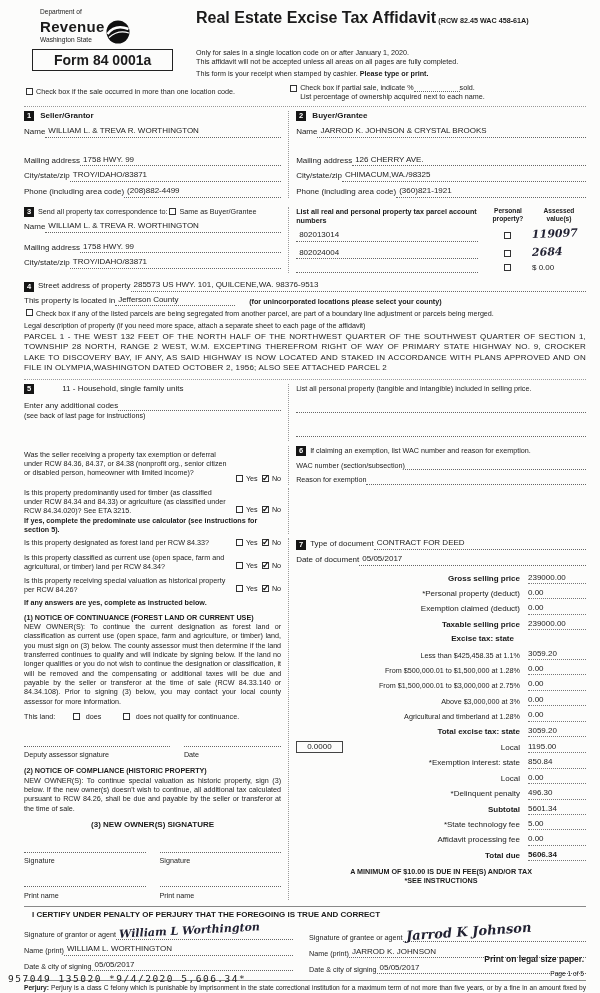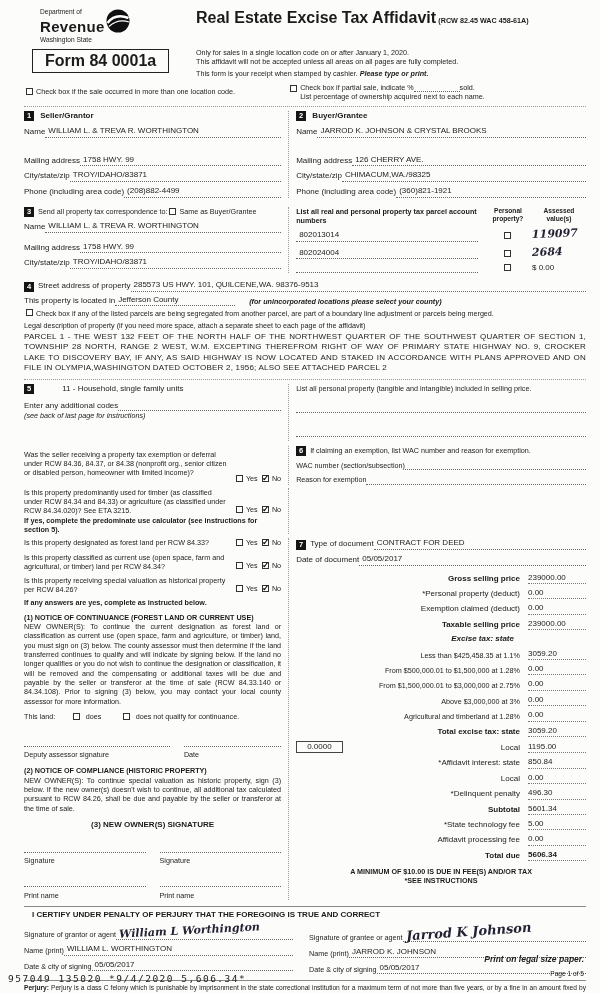--- a/index.html
+++ b/index.html
@@ -1,19 +1,19 @@
 <!DOCTYPE html>
 <html><head>
 <meta charset="utf-8">
 <style>
 *{margin:0;padding:0;box-sizing:border-box}
 html,body{background:#ffffff}
 body{width:600px;font-family:"Liberation Sans",sans-serif}
 .page{position:relative;width:600px;height:993px;background:#fcfcfb;color:#1b1b1b;padding:8px 14px 4px 24px;font-size:8px;line-height:1.3;overflow:hidden}
-.b{font-weight:bold}.i{font-style:italic}
+.b{font-weight:bold}.i{}
 .sm{font-size:7.2px}
 .xs{font-size:6.6px}
 .row{display:flex}
 .col-l{width:47%;padding-right:7px}
 .col-r{width:53%;border-left:1px dotted #999;padding-left:7px}
 .cb{display:inline-block;width:7px;height:7px;border:1px solid #333;margin:0 3px 0 2px;position:relative;flex:none;background:#fff;vertical-align:-1px}
 .cb.checked::after{content:"\2713";position:absolute;left:-1px;top:-3px;font-size:9px;font-weight:bold;color:#111}
 .fill{flex:1;border-bottom:1px dotted #666;min-height:10px;padding:0 3px}
 .dotw{border-bottom:1px dotted #666;display:inline-block;min-height:10px}
 .field{display:flex;align-items:flex-end;margin-top:4.5px}
@@ -30,34 +30,34 @@
 .para{text-align:justify}
 .logo{flex:none}
 </style>
 </head>
 <body>
 
 <div class="page">
 
   <div class="row" style="align-items:flex-start">
     <div style="width:172px">
-      <div class="row" style="align-items:flex-start;padding-left:16px">
+      <div class="row" style="align-items:flex-end;padding-left:16px">
         <div>
           <div class="xs">Department of</div>
           <div class="b" style="font-size:15px;letter-spacing:.3px">Revenue</div>
           <div class="xs">Washington State</div>
         </div>
         <svg class="logo" width="26" height="26" viewBox="0 0 26 26">
           <circle cx="13" cy="13" r="11.5" fill="#101010"></circle>
           <path d="M2.5 15 Q10 5 23.5 10" stroke="#fff" stroke-width="2.4" fill="none"></path>
           <path d="M4 18.5 Q13 10.5 24 14" stroke="#fff" stroke-width="1.2" fill="none"></path>
         </svg>
       </div>
       <div style="margin-top:4px;margin-left:8px">
-        <span class="b" style="font-size:16px;border:1.5px solid #222;padding:1px 12px;display:inline-block">Form 84 0001a</span>
+        <span class="b" style="font-size:14px;border:1.5px solid #222;padding:1px 21px;display:inline-block">Form 84 0001a</span>
       </div>
     </div>
     <div style="flex:1">
       <div>
         <span class="b" style="font-size:16px">Real Estate Excise Tax Affidavit</span>
         <span class="b sm">(RCW 82.45 WAC 458-61A)</span>
       </div>
       <div class="sm" style="margin-top:19px">Only for sales in a single location code on or after January 1, 2020.</div>
       <div class="sm">This affidavit will not be accepted unless all areas on all pages are fully completed.</div>
       <div class="sm" style="margin-top:2px">
@@ -368,21 +368,21 @@
       <div class="mrow">
         <span class="mlab b">Total excise tax: state</span>
         <span class="mval">3059.20</span>
       </div>
       <div class="mrow">
         <span style="border:1px solid #444;padding:0 10px;margin-right:6px">0.0000</span>
         <span class="mlab">Local</span>
         <span class="mval">1195.00</span>
       </div>
       <div class="mrow">
-        <span class="mlab">*Affidavit interest: state</span>
+        <span class="mlab">*Exemption interest: state</span>
         <span class="mval">850.84</span>
       </div>
       <div class="mrow">
         <span class="mlab">Local</span>
         <span class="mval">0.00</span>
       </div>
       <div class="mrow">
         <span class="mlab">*Delinquent penalty</span>
         <span class="mval">496.30</span>
       </div>

